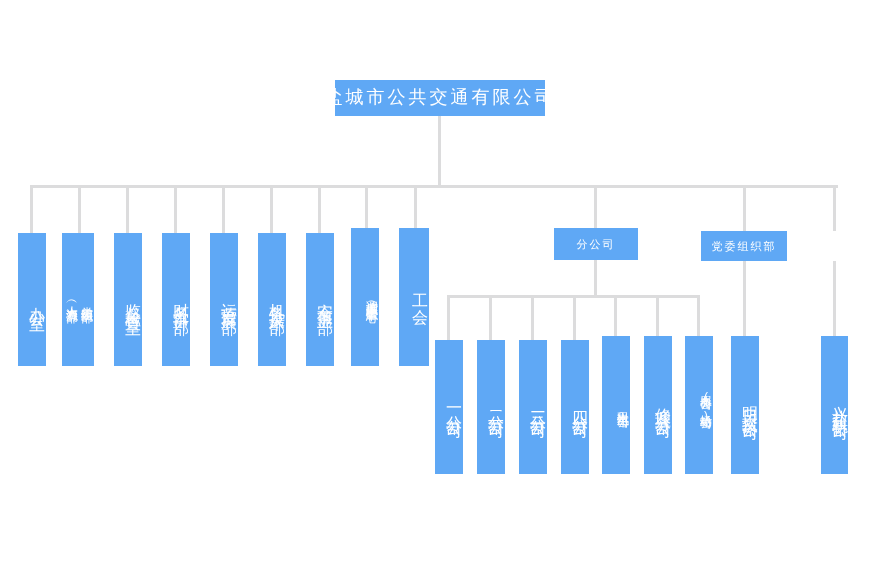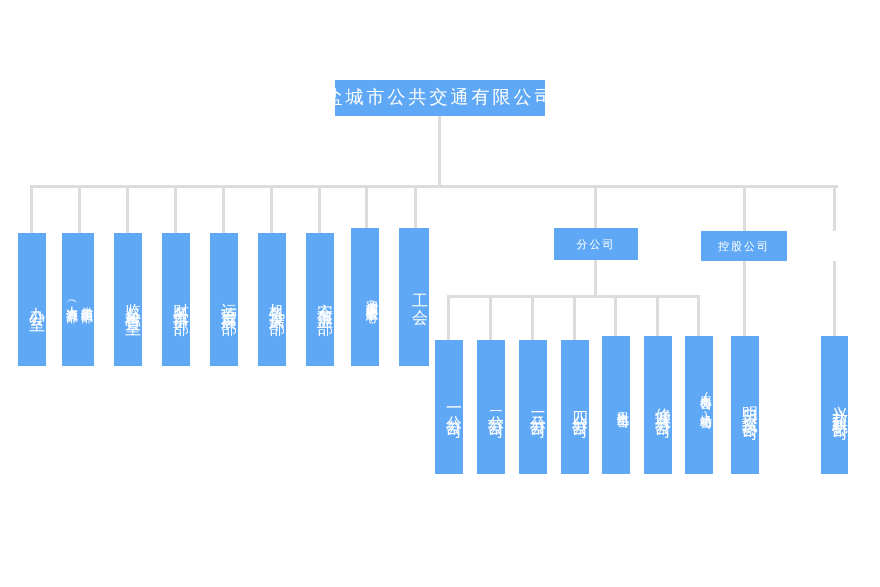--- a/index.html
+++ b/index.html
@@ -142,21 +142,21 @@
   <div class="node vert" style="left:561px; top:340px; width:28px; height:134px;">四分公司</div>
 
   <div class="node vert small" style="left:602px; top:336px; width:28px; height:138px;">出租汽车公司</div>
 
   <div class="node vert" style="left:644px; top:336px; width:28px; height:138px;">修理分公司</div>
 
   <div class="node vert small" style="left:685px; top:336px; width:28px; height:138px;">服务公司(场站公司)</div>
 
   <div class="line v" style="left:743px; top:185px; height:46px;"></div>
 
-  <div class="node horiz" style="left:701px; top:231px; width:86px; height:30px;">控股公司</div>
+  <div class="node horiz" style="left:701px; top:231px; width:86px; height:30px;">党委组织部</div>
 
   <div class="line v" style="left:743px; top:261px; height:75px;"></div>
 
   <div class="node vert" style="left:731px; top:336px; width:28px; height:138px;">明日交投公司</div>
 
   <div class="line v" style="left:833px; top:185px; height:46px;"></div>
 
 
   <div class="line v" style="left:833px; top:261px; height:75px;"></div>
 

